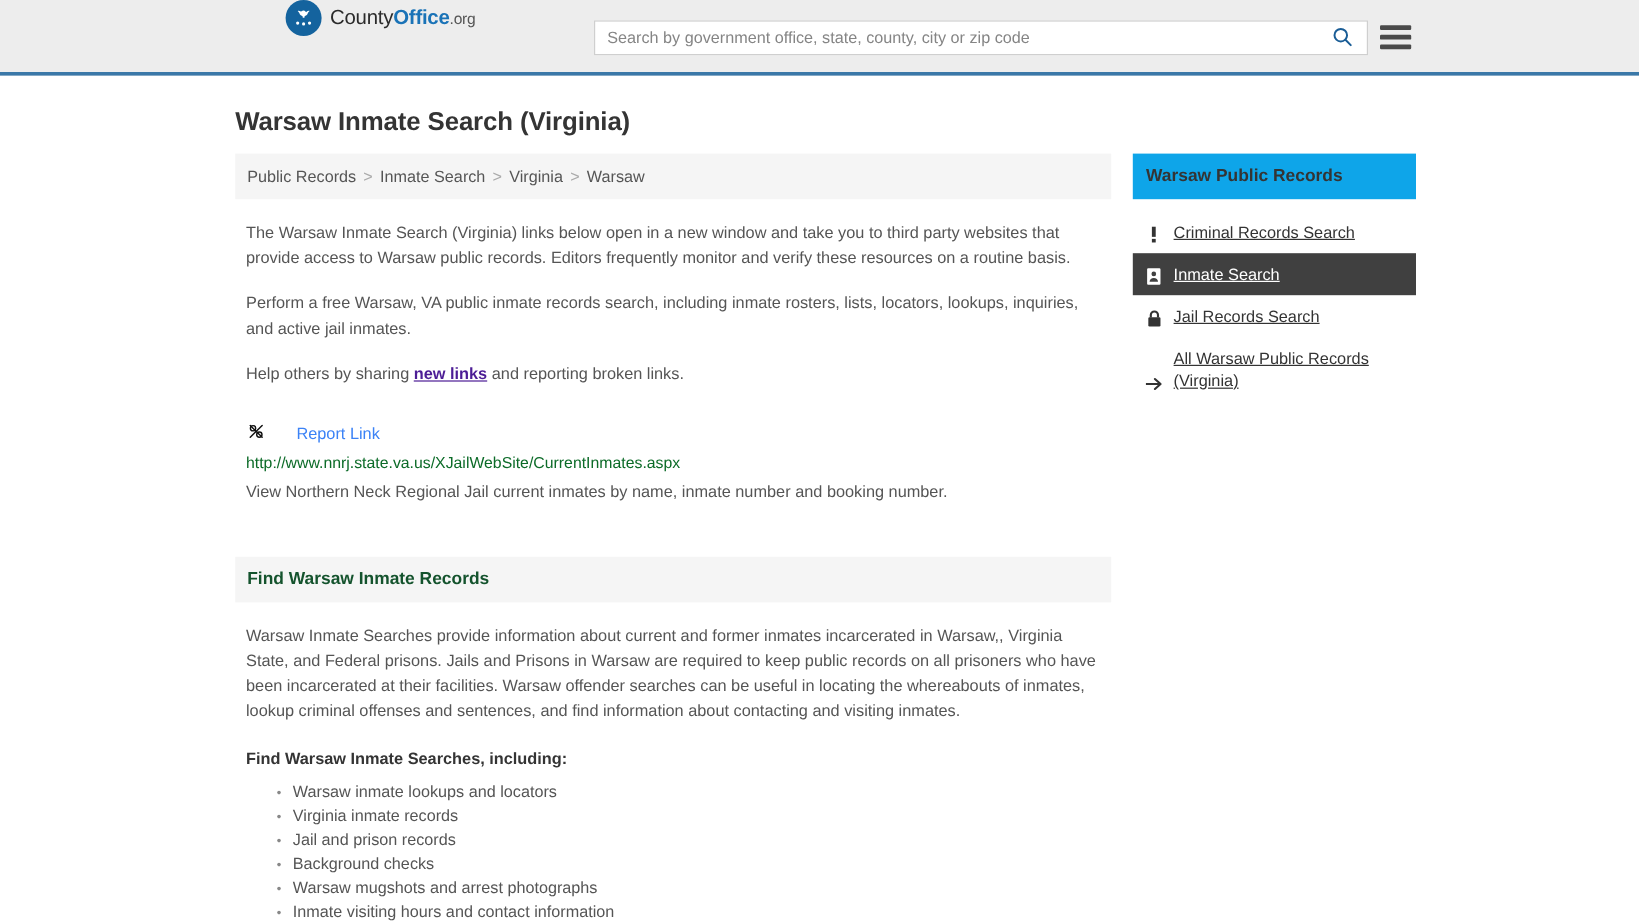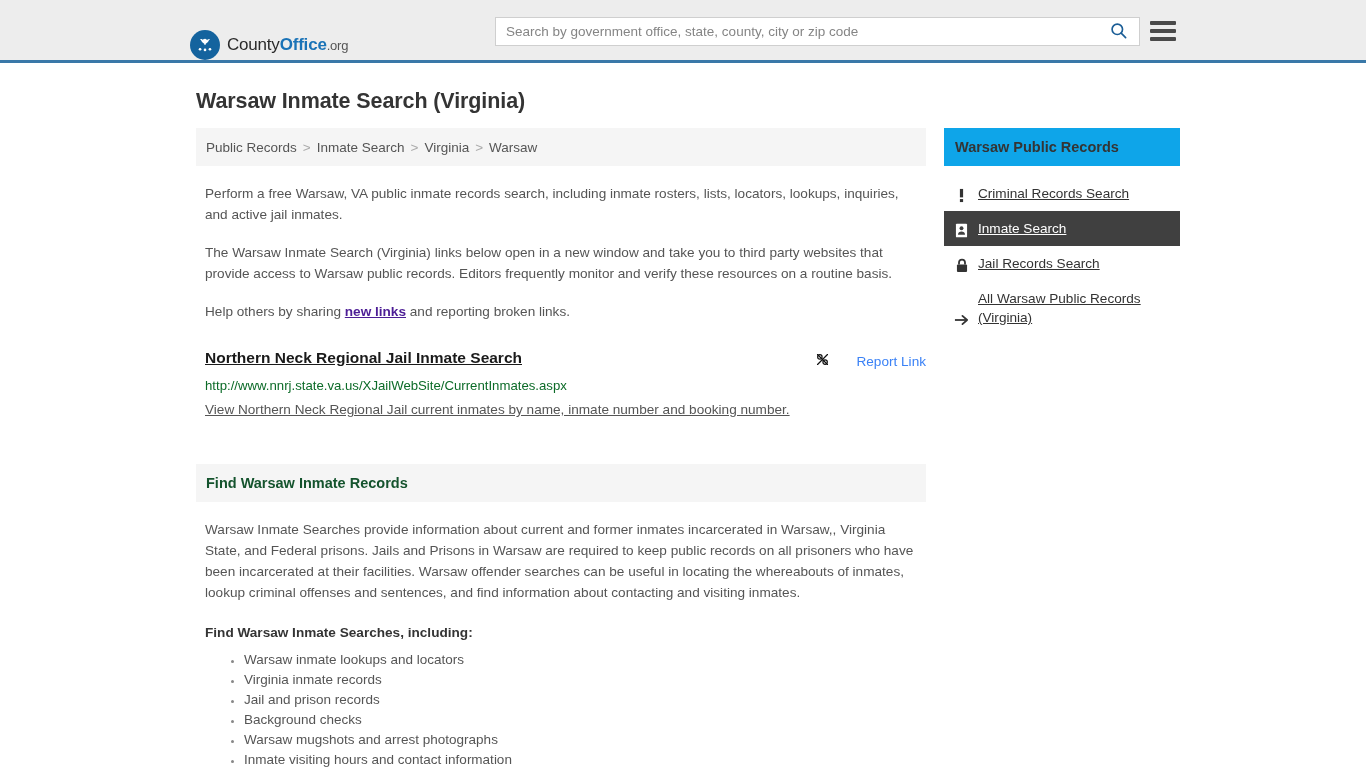--- a/index.html
+++ b/index.html
@@ -13,22 +13,23 @@
     font-family: "Liberation Sans", sans-serif;
     overflow: hidden;
   }
 
   
   .site-header {
     height: 63px;
     background: #ededed;
     border-bottom: 3px solid #3a78a8;
     display: flex;
-    align-items: flex-end;
+    align-items: flex-start;
     position: relative;
+    padding-left: 48px;
   }
   .logo-wrap {
     display: flex;
     align-items: center;
     margin-left: 190px;
     gap: 7px;
     cursor: pointer;
   }
   .logo-mark {
     width: 30px;
@@ -185,21 +186,20 @@
     color: #0c6b28;
     font-size: 13.2px;
     margin-top: 7px;
     cursor: pointer;
   }
   .result-desc {
     color: #555;
     font-size: 13.6px;
     margin-top: 7px;
     line-height: 20px;
-    text-decoration: underline;
   }
 
   
   .section-head {
     background: #f5f5f5;
     height: 38px;
     display: flex;
     align-items: center;
     padding: 0 10px;
     margin-top: 44px;
@@ -316,27 +316,26 @@
       <div class="breadcrumb">
         <a>Public Records</a>
         <span class="sep">&gt;</span>
         <a>Inmate Search</a>
         <span class="sep">&gt;</span>
         <a>Virginia</a>
         <span class="sep">&gt;</span>
         <a>Warsaw</a>
       </div>
 
+      <p class="para">The Warsaw Inmate Search (Virginia) links below open in a new window and take you to third party websites that provide access to Warsaw public records. Editors frequently monitor and verify these resources on a routine basis.</p>
       <p class="para">Perform a free Warsaw, VA public inmate records search, including inmate rosters, lists, locators, lookups, inquiries, and active jail inmates.</p>
-      <p class="para">The Warsaw Inmate Search (Virginia) links below open in a new window and take you to third party websites that provide access to Warsaw public records. Editors frequently monitor and verify these resources on a routine basis.</p>
       <p class="para"><span>Help others by sharing </span><a>new links</a><span> and reporting broken links.</span></p>
 
       <div class="result-block">
         <div class="result-head">
-          <a class="result-title">Northern Neck Regional Jail Inmate Search</a>
           <span class="report-link">
             <span>
               <svg width="17" height="17" viewBox="0 0 24 24" aria-hidden="true">
                 <path d="M5 5 L19 19 M19 5 L5 19" stroke="#111" stroke-width="1.7" stroke-linecap="round" fill="none"></path>
                 <circle cx="8.3" cy="8.3" r="3.1" fill="none" stroke="#111" stroke-width="1.7"></circle>
                 <circle cx="15.7" cy="15.7" r="3.1" fill="none" stroke="#111" stroke-width="1.7"></circle>
               </svg>
             </span>
             <span>Report Link</span>
           </span>

